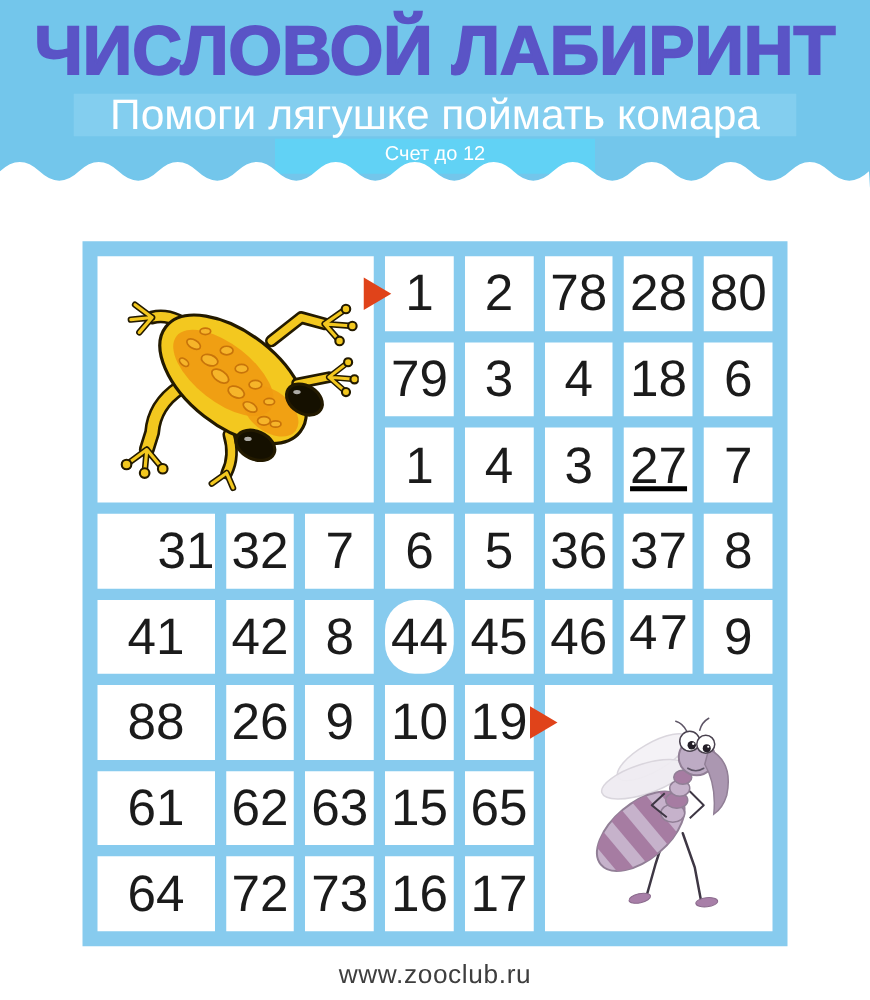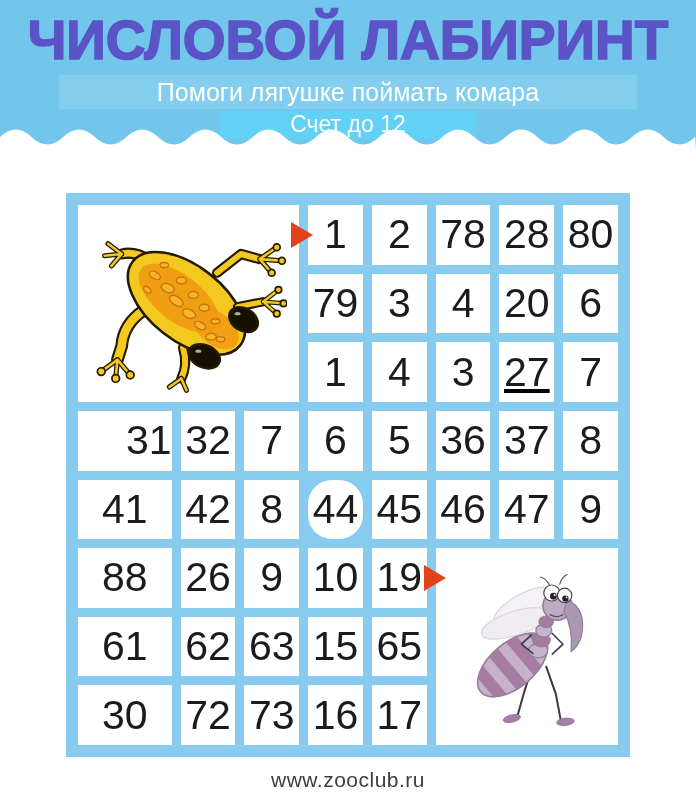--- a/index.html
+++ b/index.html
@@ -15,26 +15,26 @@
   .title {
     margin:0; padding-top:12px; text-align:center;
     font-size:55px; font-weight:900; letter-spacing:0px; line-height:56px;
     color:var(--title, #5A54C6);
     -webkit-text-stroke:1.6px var(--title, #5A54C6);
   }
   .subtitle-band {
     margin:7px auto 0; width:578px; height:34px; line-height:34px;
     background:var(--subtitle-band, #83CEEF); text-align:center;
   }
-  .subtitle { color:#ffffff; font-size:25px; font-weight:400; }
+  .subtitle { color:#ffffff; font-size:34px; font-weight:400; }
   .badge {
     margin:2px auto 0; width:256px; height:28px; line-height:26px;
     background:var(--badge-bg, #61D2F5); text-align:center; position:relative; z-index:1;
   }
-  .badge span { color:#ffffff; font-size:23px; }
+  .badge span { color:#ffffff; font-size:16px; }
   .wave { position:absolute; left:0; bottom:-1px; display:block; z-index:2; }
   
   .maze-wrap { padding-top:43px; }
   .maze-frame {
     position:relative; margin:0 auto; width:564px; height:564px;
     box-sizing:border-box; padding:12px;
     background:var(--frame, #87CBEE);
   }
   .maze-grid {
     width:100%; height:100%; display:grid;
@@ -224,21 +224,21 @@
           <div class="cell" style="grid-row-start: 2; grid-column-start: 4;">
             <span class="num">79</span>
           </div>
           <div class="cell" style="grid-row-start: 2; grid-column-start: 5;">
             <span class="num">3</span>
           </div>
           <div class="cell" style="grid-row-start: 2; grid-column-start: 6;">
             <span class="num">4</span>
           </div>
           <div class="cell" style="grid-row-start: 2; grid-column-start: 7;">
-            <span class="num">20</span>
+            <span class="num">18</span>
           </div>
           <div class="cell" style="grid-row-start: 2; grid-column-start: 8;">
             <span class="num">6</span>
           </div>
           <div class="cell" style="grid-row-start: 3; grid-column-start: 4;">
             <span class="num">1</span>
           </div>
           <div class="cell" style="grid-row-start: 3; grid-column-start: 5;">
             <span class="num">4</span>
           </div>
@@ -286,21 +286,21 @@
           </div>
           <div class="cell" style="grid-row-start: 5; grid-column-start: 4; border-radius: 24px;">
             <span class="num">44</span>
           </div>
           <div class="cell" style="grid-row-start: 5; grid-column-start: 5; text-align: center;">
             <span class="num">45</span>
           </div>
           <div class="cell" style="grid-row-start: 5; grid-column-start: 6;">
             <span class="num">46</span>
           </div>
-          <div class="cell" style="grid-row-start: 5; grid-column-start: 7;">
+          <div class="cell" style="grid-row-start: 5; grid-column-start: 7; font-family: Liberation Mono, monospace;">
             <span class="num">47</span>
           </div>
           <div class="cell" style="grid-row-start: 5; grid-column-start: 8;">
             <span class="num">9</span>
           </div>
           <div class="cell" style="grid-row-start: 6; grid-column-start: 1;">
             <span class="num">88</span>
           </div>
           <div class="cell" style="grid-row-start: 6; grid-column-start: 2;">
             <span class="num">26</span>
@@ -324,21 +324,21 @@
           <div class="cell" style="grid-row-start: 7; grid-column-start: 3;">
             <span class="num">63</span>
           </div>
           <div class="cell" style="grid-row-start: 7; grid-column-start: 4;">
             <span class="num">15</span>
           </div>
           <div class="cell" style="grid-row-start: 7; grid-column-start: 5;">
             <span class="num">65</span>
           </div>
           <div class="cell" style="grid-row-start: 8; grid-column-start: 1;">
-            <span class="num">30</span>
+            <span class="num">64</span>
           </div>
           <div class="cell" style="grid-row-start: 8; grid-column-start: 2;">
             <span class="num">72</span>
           </div>
           <div class="cell" style="grid-row-start: 8; grid-column-start: 3;">
             <span class="num">73</span>
           </div>
           <div class="cell" style="grid-row-start: 8; grid-column-start: 4;">
             <span class="num">16</span>
           </div>

